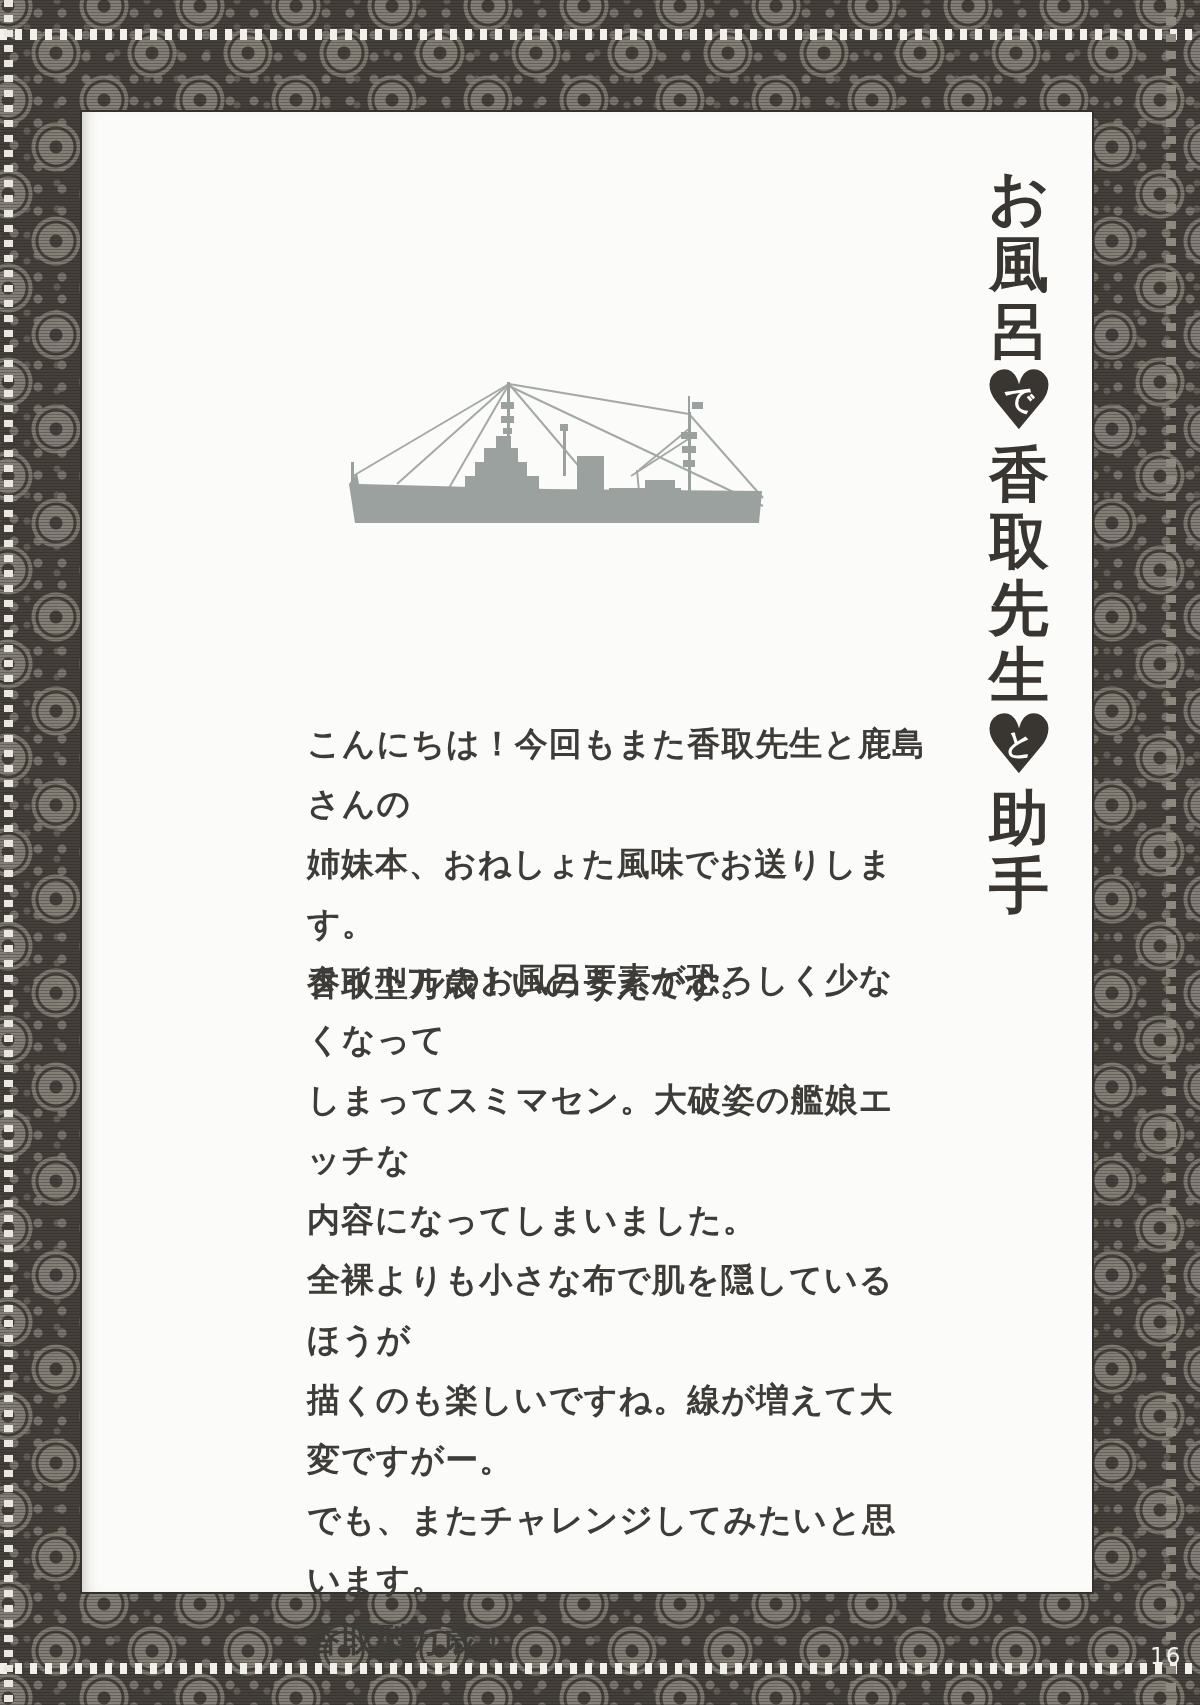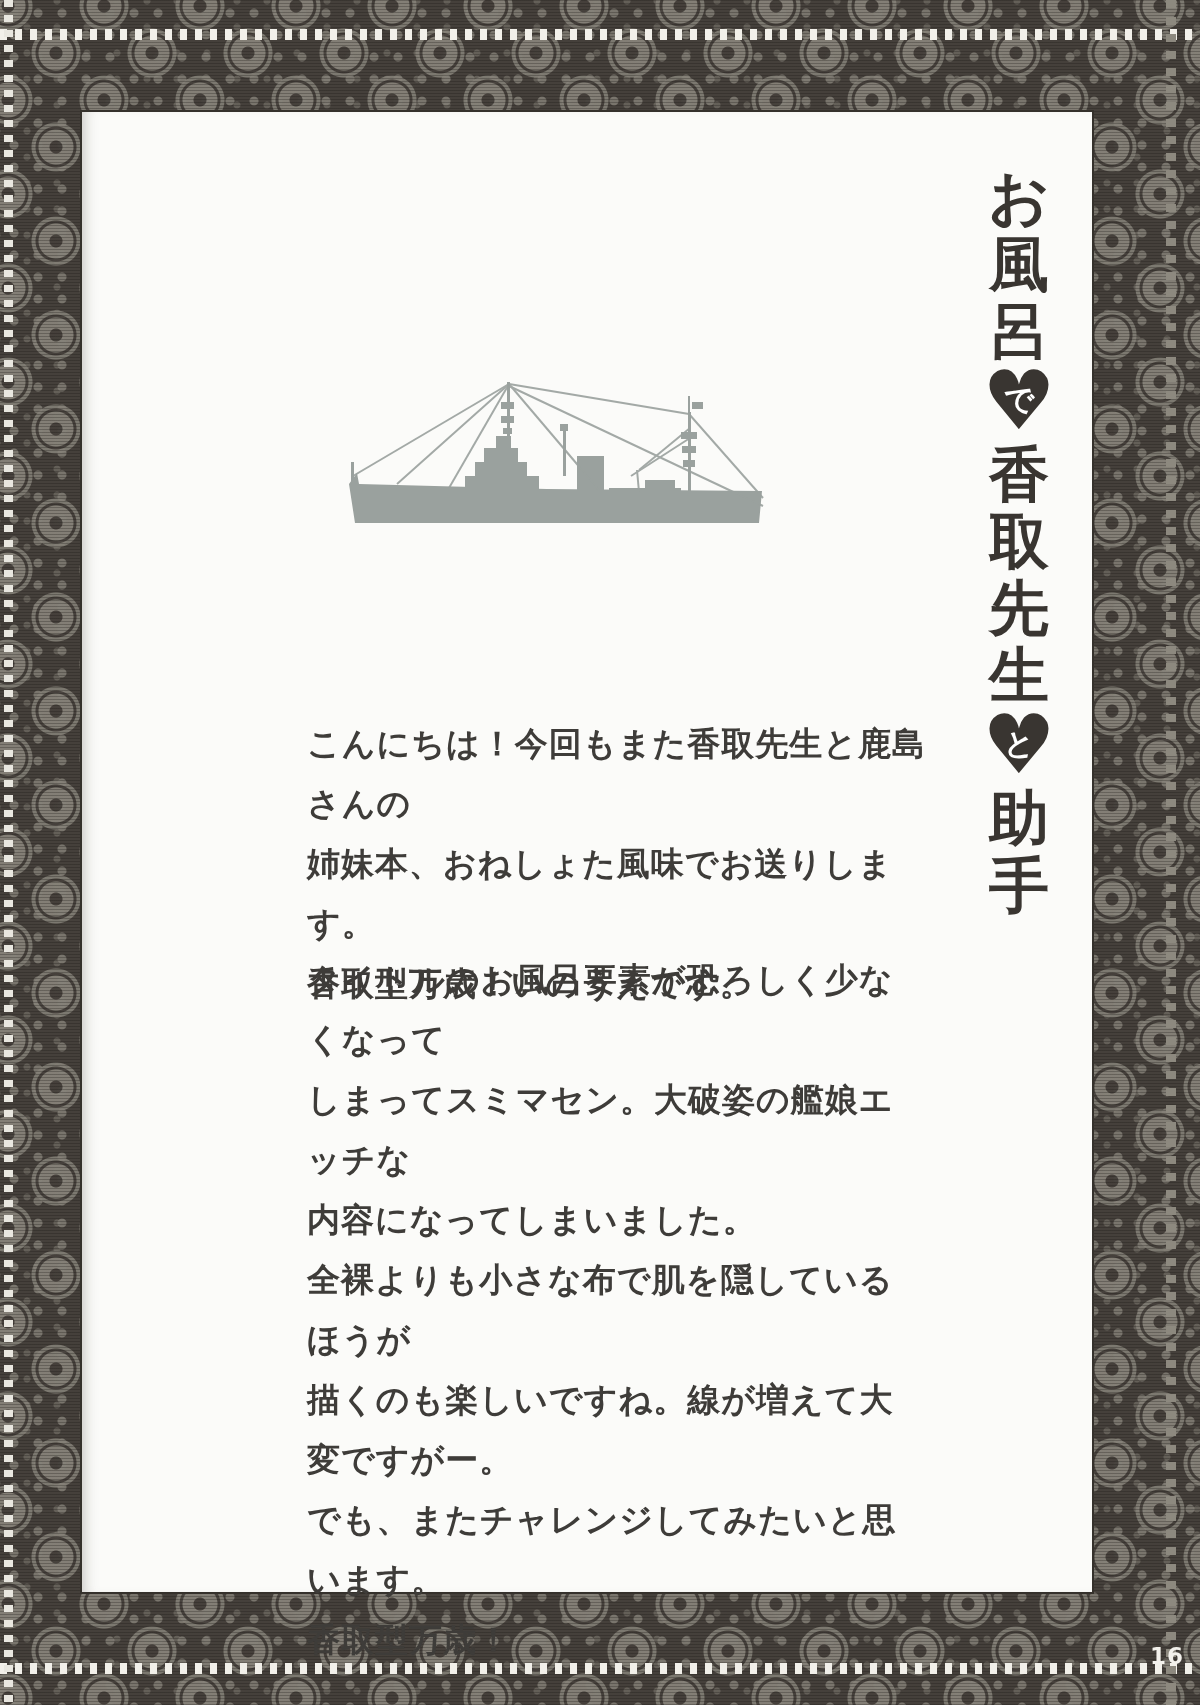--- a/index.html
+++ b/index.html
@@ -59,21 +59,21 @@
   .text-block{
     position:absolute;left:225px;width:620px;
     font-size:33px;line-height:60px;letter-spacing:1px;
     color:#3e3c39;font-weight:600;
     font-family:"DejaVu Sans",sans-serif;
   }
   .para1{top:602px;}
   .para2{top:838px;}
   .page-number{
     position:absolute;left:1150px;top:1643px;
-    color:#f3f1ec;font-size:23px;font-weight:700;letter-spacing:1px;
+    color:#f3f1ec;font-size:23px;font-weight:400;letter-spacing:1px;
     font-family:"DejaVu Sans",sans-serif;
   }
 </style>
 </head>
 <body>
 
 <div class="dash-h dash-top"></div>
 <div class="dash-h dash-bottom"></div>
 <div class="dash-v dash-left"></div>
 <div class="dot-col-right"></div>

